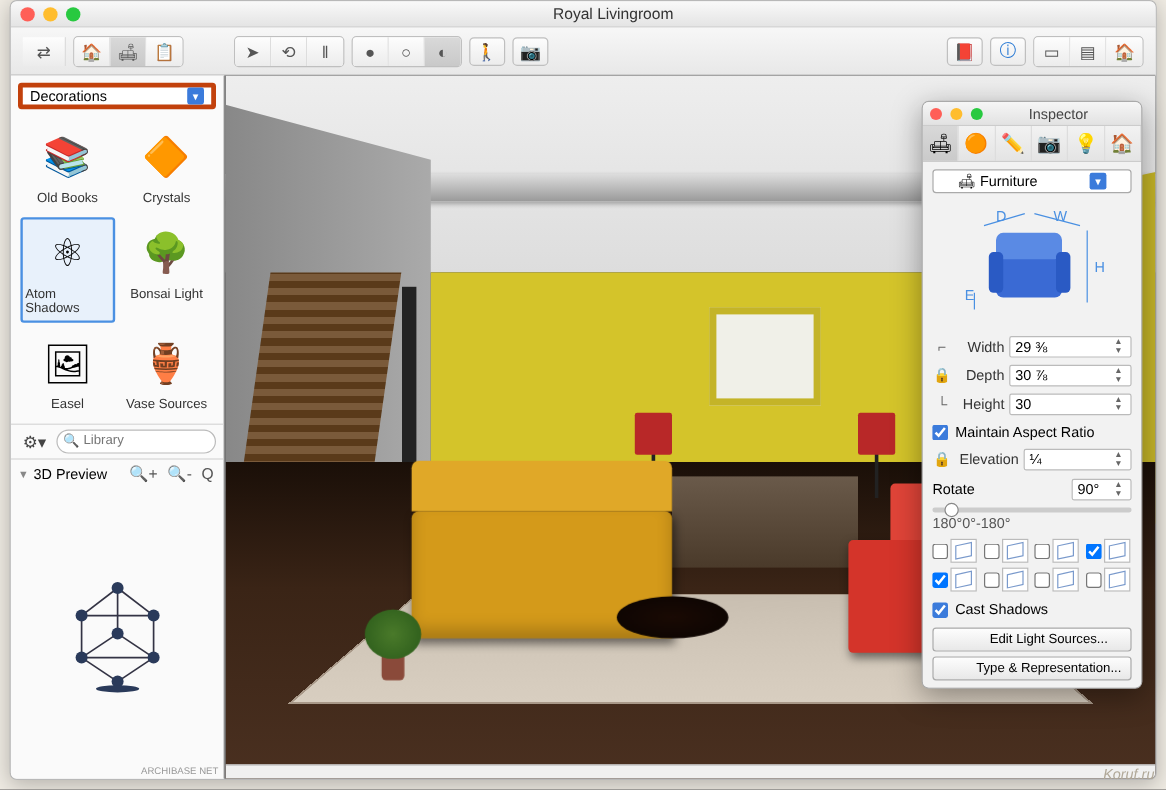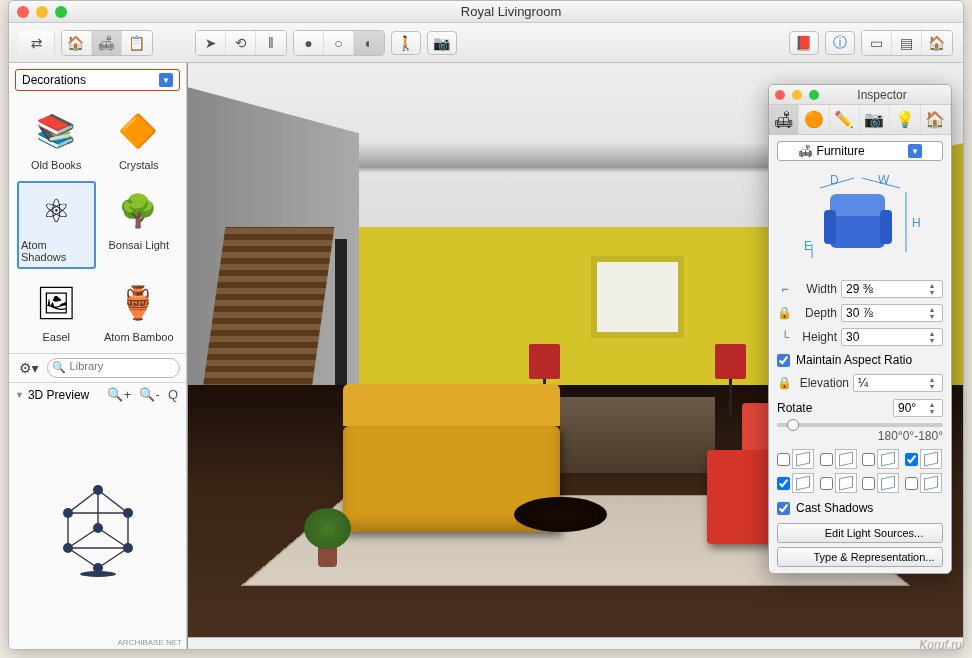--- a/index.html
+++ b/index.html
@@ -15,21 +15,21 @@
 .toolbar { height: 40px; background: linear-gradient(#f7f7f7,#e8e8e8); border-bottom: 1px solid #bcbcbc; display: flex; align-items: center; padding: 0 10px; gap: 6px; }
 .tgrp { display: flex; background: #fff; border: 1px solid #bfbfbf; border-radius: 4px; overflow: hidden; }
 .tbtn { width: 30px; height: 24px; background: linear-gradient(#fdfdfd,#ececec); border: none; border-right: 1px solid #ddd; display: flex; align-items: center; justify-content: center; cursor: pointer; font-size: 14px; color: #555; }
 .tbtn:last-child { border-right: none; }
 .tbtn.active { background: linear-gradient(#d9d9d9,#c9c9c9); }
 .tspacer { flex: 1; }
 
 .workspace { display: flex; height: calc(100% - 62px); }
 
 .sidebar { width: 178px; background: #fafafa; border-right: 1px solid #c8c8c8; display: flex; flex-direction: column; }
-.dropdown { margin: 6px; height: 22px; background: #fff; border: 1px solid #c2410c; border-radius: 3px; display: flex; align-items: center; padding: 0 6px; justify-content: space-between; cursor: pointer; }
+.dropdown { margin: 6px; height: 22px; background: #fff; border: 4px solid #c2410c; border-radius: 3px; display: flex; align-items: center; padding: 0 6px; justify-content: space-between; cursor: pointer; }
 .dropdown .caret { width: 14px; height: 14px; background: #3b7bdb; border-radius: 2px; display: flex; align-items: center; justify-content: center; color: #fff; font-size: 8px; }
 
 .grid { display: grid; grid-template-columns: 1fr 1fr; gap: 4px; padding: 4px 8px; overflow-y: auto; flex: 0 0 auto; }
 .itm { display: flex; flex-direction: column; align-items: center; padding: 4px 2px; border: 2px solid transparent; border-radius: 3px; cursor: pointer; }
 .itm.selected { border-color: #4a90e2; background: #e8f1fb; }
 .thumb { width: 48px; height: 48px; display: flex; align-items: center; justify-content: center; font-size: 32px; }
 .itm-label { font-size: 11px; color: #333; margin-top: 4px; text-align: left; }
 
 .librow { display: flex; align-items: center; border-top: 1px solid #d6d6d6; padding: 4px 6px; gap: 4px; }
 .gear { font-size: 14px; color: #444; cursor: pointer; padding: 0 4px; }
@@ -89,21 +89,21 @@
 .dimrow label { width:40px; text-align:right; color:#333; }
 .numfield { flex:1; height:18px; border:1px solid #bbb; background:#fff; border-radius:2px; display:flex; align-items:center; padding:0 4px; position:relative; }
 .numfield span { flex:1; }
 .stepper { width:12px; display:flex; flex-direction:column; font-size:7px; color:#666; line-height:7px; cursor:pointer; text-align:center; }
 .chk { display:flex; align-items:center; gap:6px; height:22px; }
 .chk input { accent-color:#3b7bdb; }
 .slider-row { position:relative; padding:4px 0 2px; }
 .slider-lbl { display:flex; justify-content:space-between; align-items:center; }
 .slider-track { height:4px; background:#ccc; border-radius:2px; position:relative; margin:6px 0 2px; }
 .slider-thumb { position:absolute; top:-4px; left:6%; width:12px; height:12px; background:#fff; border:1px solid #888; border-radius:50%; cursor:pointer; }
-.slider-ticks { display:flex; justify-content:flex-end; font-size:10px; color:#555; }
+.slider-ticks { display:flex; justify-content:flex-start; font-size:10px; color:#555; }
 .glue-grid { display:grid; grid-template-columns:repeat(4,1fr); gap:4px; margin:4px 0; }
 .glue { display:flex; align-items:center; gap:2px; }
 .glue .cube { width:22px; height:20px; border:1px solid #bbb; background:#fff; position:relative; }
 .glue .cube::before { content:""; position:absolute; inset:3px; border:1px solid #7a9acc; transform:skewY(-12deg); }
 .insp-btn { width:100%; height:20px; background:linear-gradient(#fdfdfd,#e8e8e8); border:1px solid #aaa; border-radius:3px; cursor:pointer; margin-top:4px; font-size:11px;padding-left:28px; }
 
 .watermark { position:absolute; right:10px; bottom:6px; color:#b0a898; font-size:12px; font-style:italic; }
 </style>
 </head>
 <body>
@@ -170,21 +170,21 @@
           <div class="itm">
             <div class="thumb">🌳</div>
             <div class="itm-label">Bonsai Light</div>
           </div>
           <div class="itm">
             <div class="thumb">🖼</div>
             <div class="itm-label">Easel</div>
           </div>
           <div class="itm">
             <div class="thumb">🏺</div>
-            <div class="itm-label">Atom Bamboo</div>
+            <div class="itm-label">Vase Sources</div>
           </div>
         </div>
       <div class="librow">
         <span class="gear">⚙▾</span>
         <div class="search">
           <input type="text" placeholder="Library" style="">
         </div>
       </div>
       <div class="preview-hdr">
         <span class="tri">▼</span>

